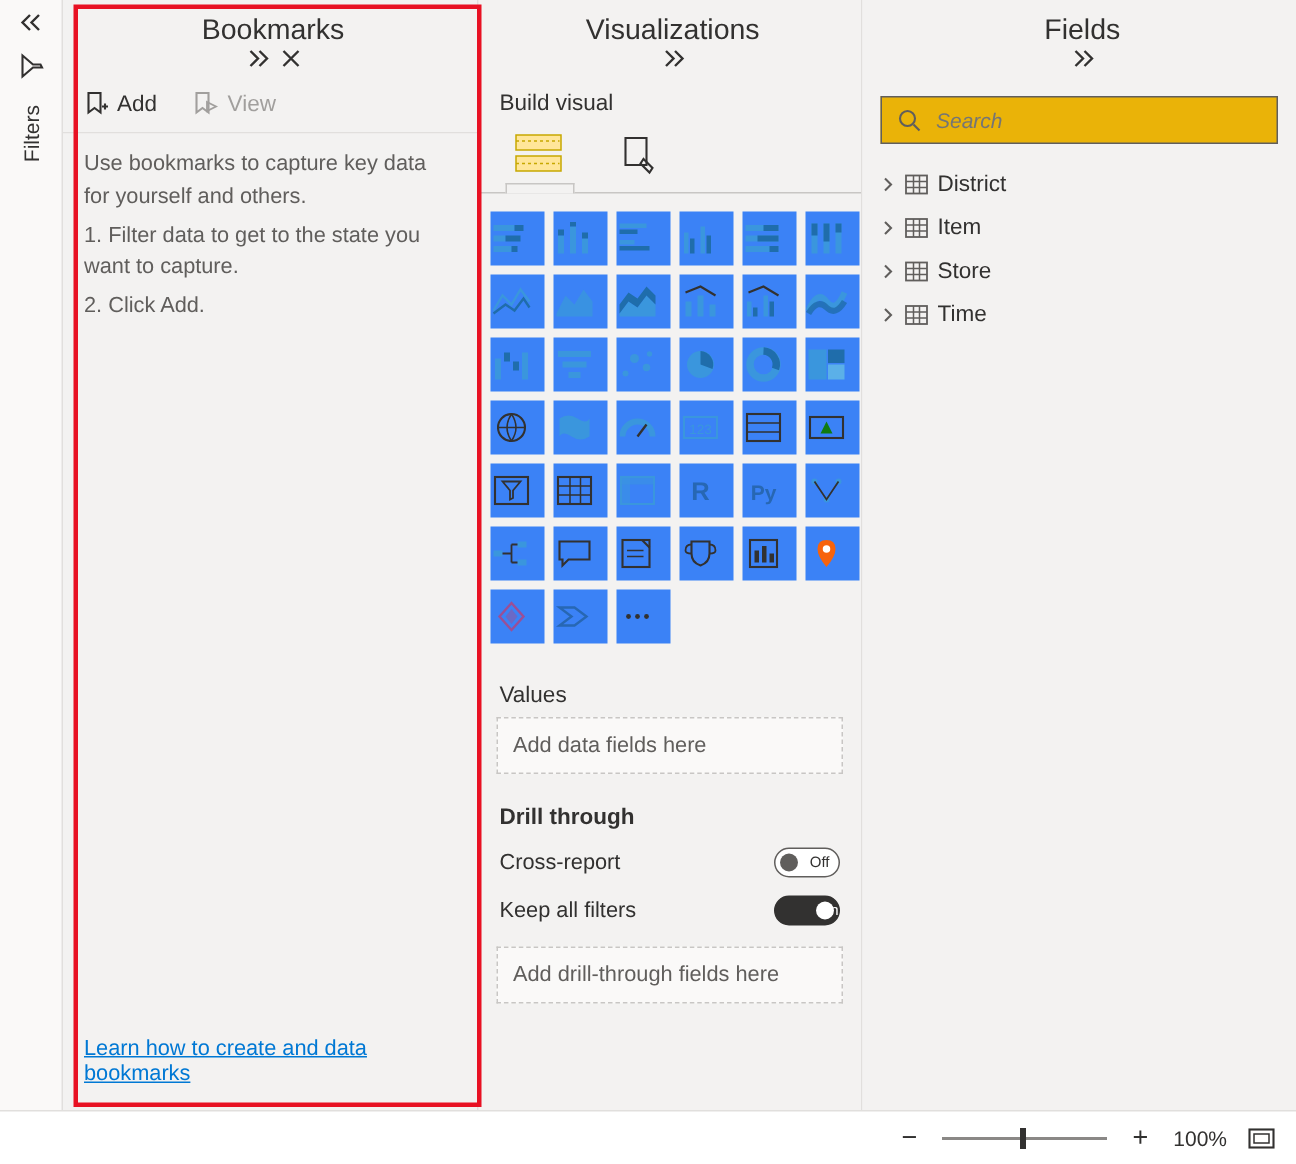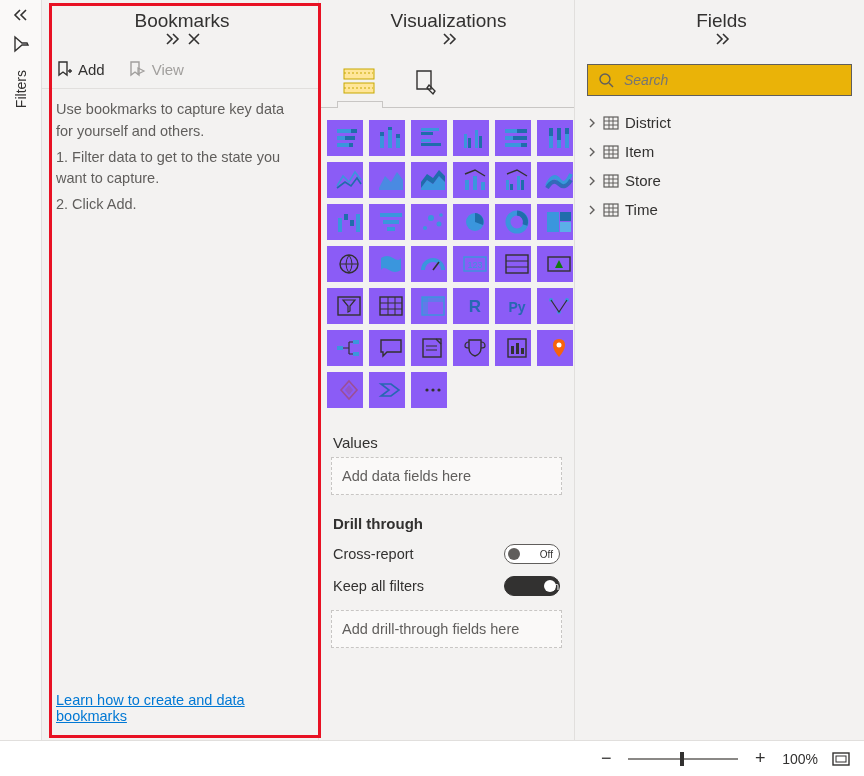--- a/index.html
+++ b/index.html
@@ -107,40 +107,40 @@
     z-index:1;
   }
   .gallery-wrap { border-top:1px solid #c8c6c4; margin-top:7px; padding:12px 8px 6px 8px; background:#f3f2f1;}
   .gallery {
     display:grid;
     grid-template-columns: repeat(6, 36px);
     gap: 6px 6px;
   }
   .viz-item {
     width:36px; height:36px;
-    display:flex; align-items:center; justify-content:flex-end;
+    display:flex; align-items:center; justify-content:flex-start;
     cursor:pointer;
-    background:#8b5cf6;
+    background:#3b82f6;
   }
   .section-label { padding: 20px 14px 6px 14px; font-size:15px; color:#323130;}
   .field-well {
     margin: 0 12px;
     padding: 10px 10px;
     border: 1px dashed #c8c6c4;
     background:#faf9f8;
     color:#605e5c;
     font-size:14.5px;
   }
   .toggle-row {
     display:flex; justify-content:space-between; align-items:center;
     padding: 6px 14px;
     font-size:14.5px;
   }
   .toggle {
-    width:56px; height:20px; border-radius:10px; position:relative;
+    width:44px; height:20px; border-radius:10px; position:relative;
     display:flex; align-items:center; cursor:pointer;
     font-size:10px; color:#323130;
   }
   .toggle.off { background:#fff; border:1px solid #605e5c; justify-content:flex-end; padding-right:6px;}
   .toggle.off::before { content:""; position:absolute; left:3px; top:3px; width:12px; height:12px; border-radius:50%; background:#605e5c;}
   .toggle.on { background:#323130; border:1px solid #323130; color:#fff; justify-content:flex-end; padding-left:8px;}
   .toggle.on::before { content:""; position:absolute; right:3px; top:3px; width:12px; height:12px; border-radius:50%; background:#fff;}
   
   .search-box {
     margin: 8px 12px 4px 12px;
@@ -236,20 +236,21 @@
     <div class="panel-header">
       <span>Visualizations</span>
       <div class="icons">
         <span>
           <svg width="18" height="14" viewBox="0 0 18 14">
               <path d="M4 2 L9 7 L4 12 M10 2 L15 7 L10 12" stroke="#323130" stroke-width="1.6" fill="none"></path>
             </svg>
         </span>
       </div>
     </div>
+    <div class="build-row">Build visual</div>
     <div class="tabbar">
       <div class="tab-icon active">
         <svg width="32" height="28" viewBox="0 0 32 28">
             <rect x="1" y="1" width="30" height="10" fill="#FFE699" stroke="#C7A800"></rect>
             <rect x="1" y="15" width="30" height="10" fill="#FFE699" stroke="#C7A800"></rect>
             <line x1="1" y1="5" x2="30" y2="5" stroke="#C7A800" stroke-dasharray="2 2"></line>
             <line x1="1" y1="20" x2="30" y2="20" stroke="#C7A800" stroke-dasharray="2 2"></line>
           </svg>
       </div>
       <div class="tab-icon">

